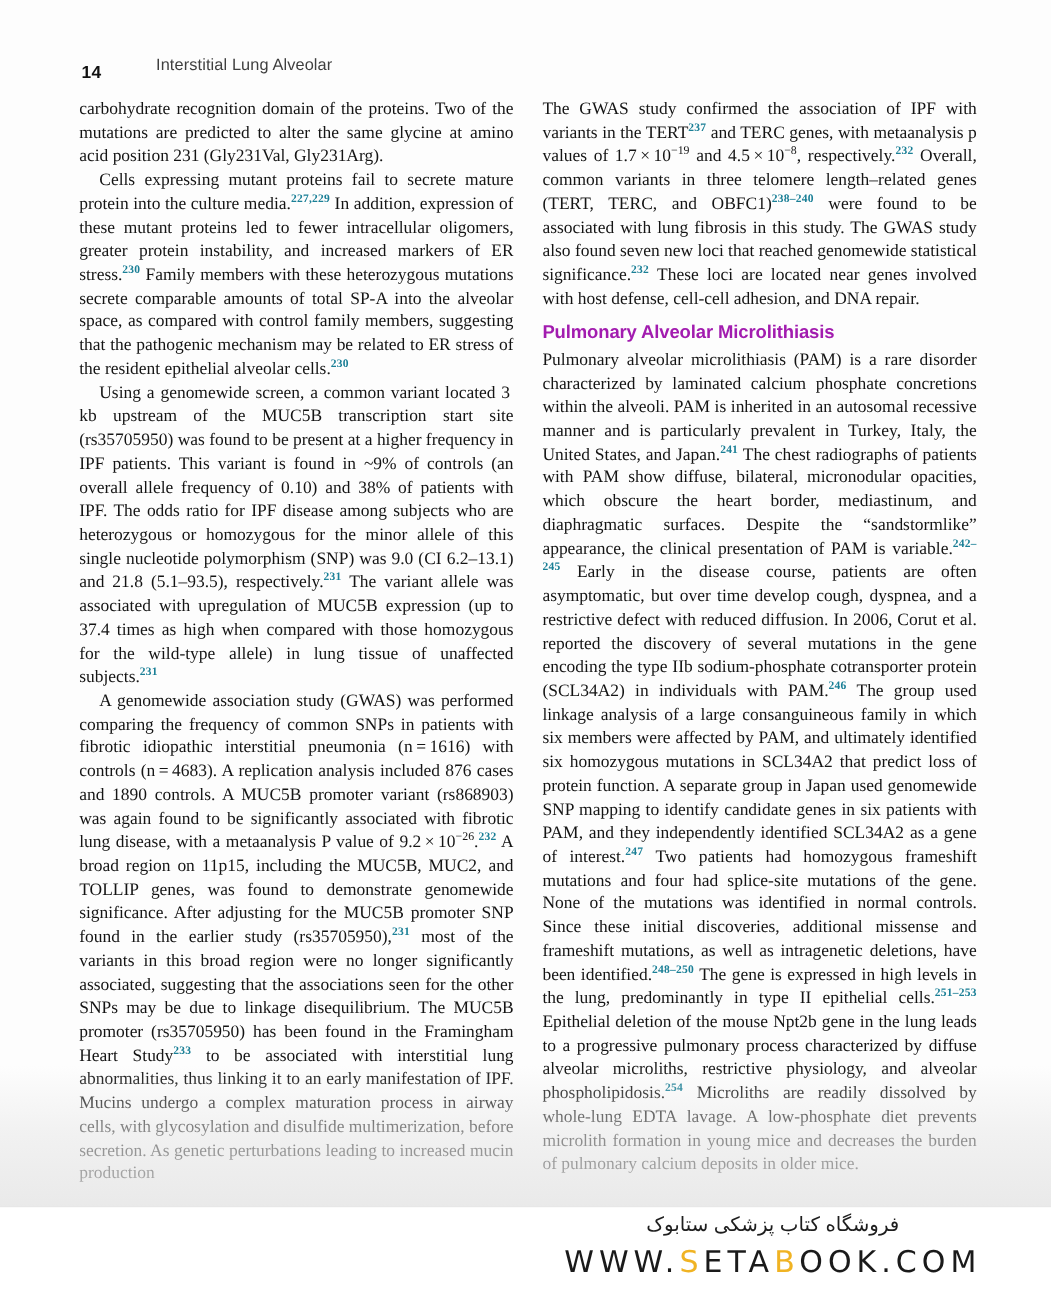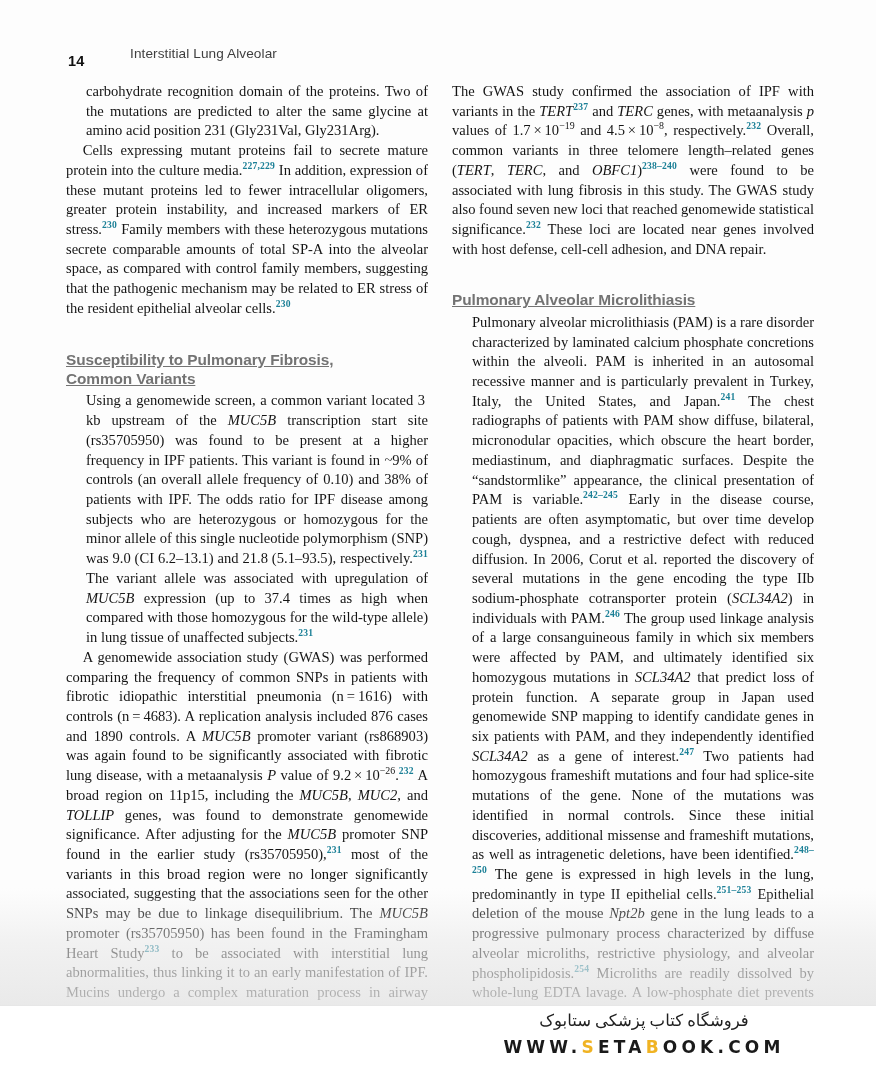--- a/index.html
+++ b/index.html
@@ -68,43 +68,42 @@
     margin: 0;
     font-size: 14.55px;
     line-height: 19.72px;
     text-align: justify;
     text-justify: inter-word;
     hyphens: none;
     color: #141414;
     font-family: "Liberation Serif", serif;
   }
   p.body + p.body { text-indent: 1.15em; }
-  p.body.noindent { text-indent: 0; margin-left: 20px; }
+  p.body.noindent { text-indent: 0; }
 
   .ref {
     color: #1a7f96;
     font-size: 0.66em;
     vertical-align: super;
     line-height: 0;
     letter-spacing: 0.2px;
     font-family: Liberation Serif, serif;
     font-weight: 600;
   }
-  .ital { font-style: italic; }
+  .ital { }
   .sup { font-size: 0.68em; vertical-align: super; line-height: 0; font-family: Liberation Serif, serif; }
 
   h2.sec-head {
     font-family: "Liberation Sans", sans-serif;
     font-weight: bold;
     font-size: 15.4px;
     line-height: 19.4px;
-    color: #737373;
-    margin: 31px 0 3px 0;
+    color: #a21caf;
+    margin: 9px 0 3px 0;
     letter-spacing: -0.1px;
-    text-decoration: underline;
   }
 
   
   .fade-band {
     position: absolute;
     left: 0;
     right: 0;
     top: 888px;
     height: 122px;
     background: linear-gradient(to bottom, rgba(236,236,236,0) 0%, rgba(232,232,232,0.55) 45%, rgba(228,228,228,0.8) 100%);
@@ -189,31 +188,31 @@
 
   
   .site-block {
     position: absolute;
     right: 52px;
     top: 1011px;
     width: 360px;
     text-align: center;
   }
   .site-fa {
-    font-family: Liberation Serif, serif;
+    font-family: Liberation Sans, sans-serif;
     font-size: 16.5px;
     color: #1e1e1e;
     direction: rtl;
     margin-bottom: 6px;
     letter-spacing: 0.3px;
   }
   .site-url {
     font-family: "DejaVu Sans", sans-serif;
-    font-size: 17px;
-    font-weight: bold;
+    font-size: 25px;
+    font-weight: normal;
     color: #1a1a1a;
     letter-spacing: 4.2px;
     white-space: nowrap;
   }
   .site-url .y { color: #f0b323; }
 </style>
 </head>
 <body>
 
 <div class="page">
@@ -224,21 +223,20 @@
   </div>
 
   <div class="columns">
 
     <div class="col">
 
       <p class="body noindent">carbohydrate recognition domain of the proteins. Two of the mutations are predicted to alter the same glycine at amino acid position 231 (Gly231Val, Gly231Arg).</p>
 
       <p class="body">Cells expressing mutant proteins fail to secrete mature protein into the culture media.<span class="ref">227,229</span> In addition, expression of these mutant proteins led to fewer intracellular oligomers, greater protein instability, and increased markers of ER stress.<span class="ref">230</span> Family members with these heterozygous mutations secrete comparable amounts of total SP-A into the alveolar space, as compared with control family members, suggesting that the pathogenic mechanism may be related to ER stress of the resident epithelial alveolar cells.<span class="ref">230</span></p>
 
-      <h2 class="sec-head"><span>Susceptibility to Pulmonary Fibrosis,</span><br><span>Common Variants</span></h2>
 
       <p class="body noindent">Using a genomewide screen, a common variant located 3 kb upstream of the <span class="ital">MUC5B</span> transcription start site (rs35705950) was found to be present at a higher frequency in IPF patients. This variant is found in ~9% of controls (an overall allele frequency of 0.10) and 38% of patients with IPF. The odds ratio for IPF disease among subjects who are heterozygous or homozygous for the minor allele of this single nucleotide polymorphism (SNP) was 9.0 (CI 6.2–13.1) and 21.8 (5.1–93.5), respectively.<span class="ref">231</span> The variant allele was associated with upregulation of <span class="ital">MUC5B</span> expression (up to 37.4 times as high when compared with those homozygous for the wild-type allele) in lung tissue of unaffected subjects.<span class="ref">231</span></p>
 
       <p class="body">A genomewide association study (GWAS) was performed comparing the frequency of common SNPs in patients with fibrotic idiopathic interstitial pneumonia (n = 1616) with controls (n = 4683). A replication analysis included 876 cases and 1890 controls. A <span class="ital">MUC5B</span> promoter variant (rs868903) was again found to be significantly associated with fibrotic lung disease, with a metaanalysis <span class="ital">P</span> value of 9.2 × 10<span class="sup">−26</span>.<span class="ref">232</span> A broad region on 11p15, including the <span class="ital">MUC5B</span>, <span class="ital">MUC2</span>, and <span class="ital">TOLLIP</span> genes, was found to demonstrate genomewide significance. After adjusting for the <span class="ital">MUC5B</span> promoter SNP found in the earlier study (rs35705950),<span class="ref">231</span> most of the variants in this broad region were no longer significantly associated, suggesting that the associations seen for the other SNPs may be due to linkage disequilibrium. The <span class="ital">MUC5B</span> promoter (rs35705950) has been found in the Framingham Heart Study<span class="ref">233</span> to be associated with interstitial lung abnormalities, thus linking it to an early manifestation of IPF. Mucins undergo a complex maturation process in airway cells, with glycosylation and disulfide multimerization, before secretion. As genetic perturbations leading to increased mucin production</p>
     </div>
 
     <div class="col">
 
 
       <p class="body">The GWAS study confirmed the association of IPF with variants in the <span class="ital">TERT</span><span class="ref">237</span> and <span class="ital">TERC</span> genes, with metaanalysis <span class="ital">p</span> values of 1.7 × 10<span class="sup">−19</span> and 4.5 × 10<span class="sup">−8</span>, respectively.<span class="ref">232</span> Overall, common variants in three telomere length–related genes (<span class="ital">TERT</span>, <span class="ital">TERC</span>, and <span class="ital">OBFC1</span>)<span class="ref">238–240</span> were found to be associated with lung fibrosis in this study. The GWAS study also found seven new loci that reached genomewide statistical significance.<span class="ref">232</span> These loci are located near genes involved with host defense, cell-cell adhesion, and DNA repair.</p>

